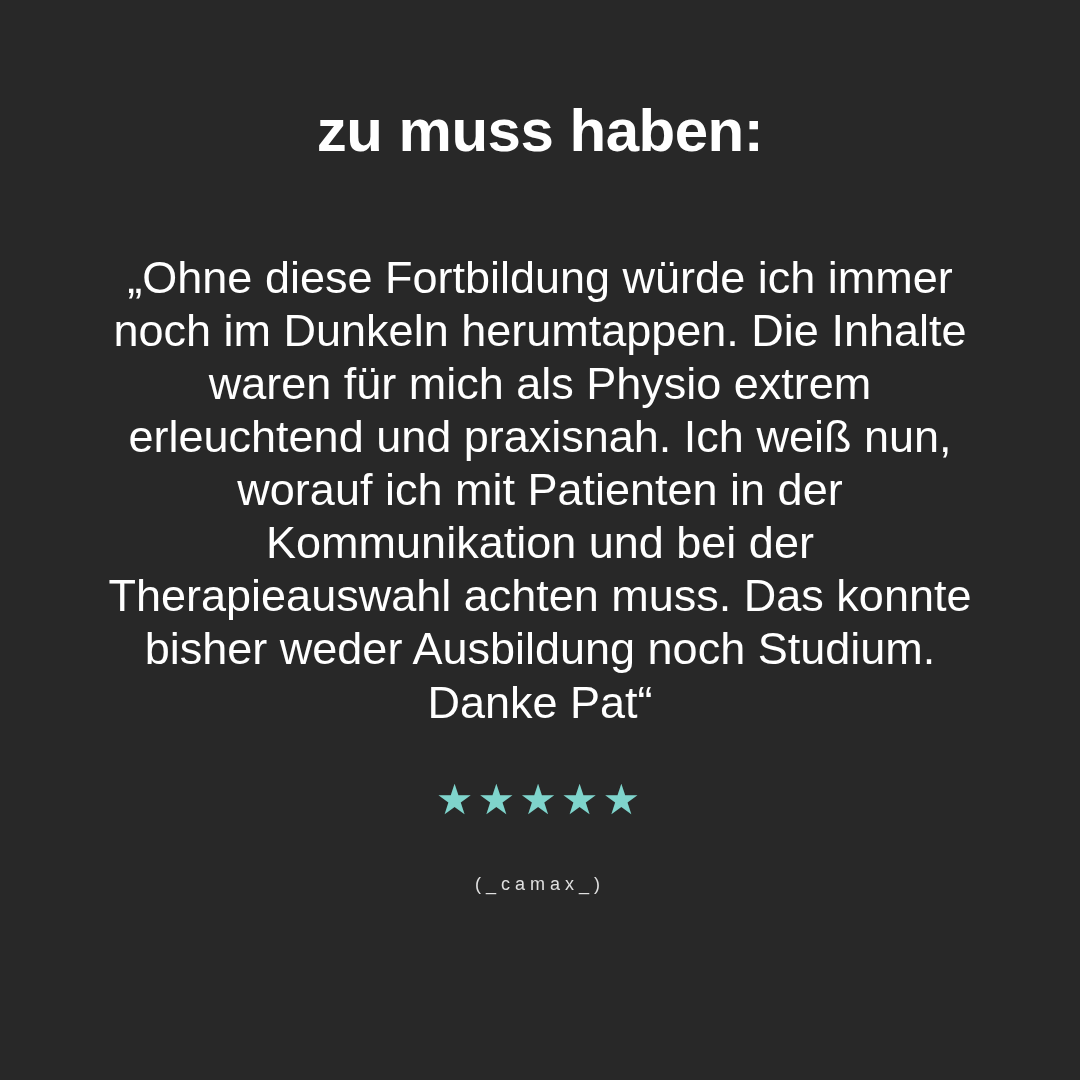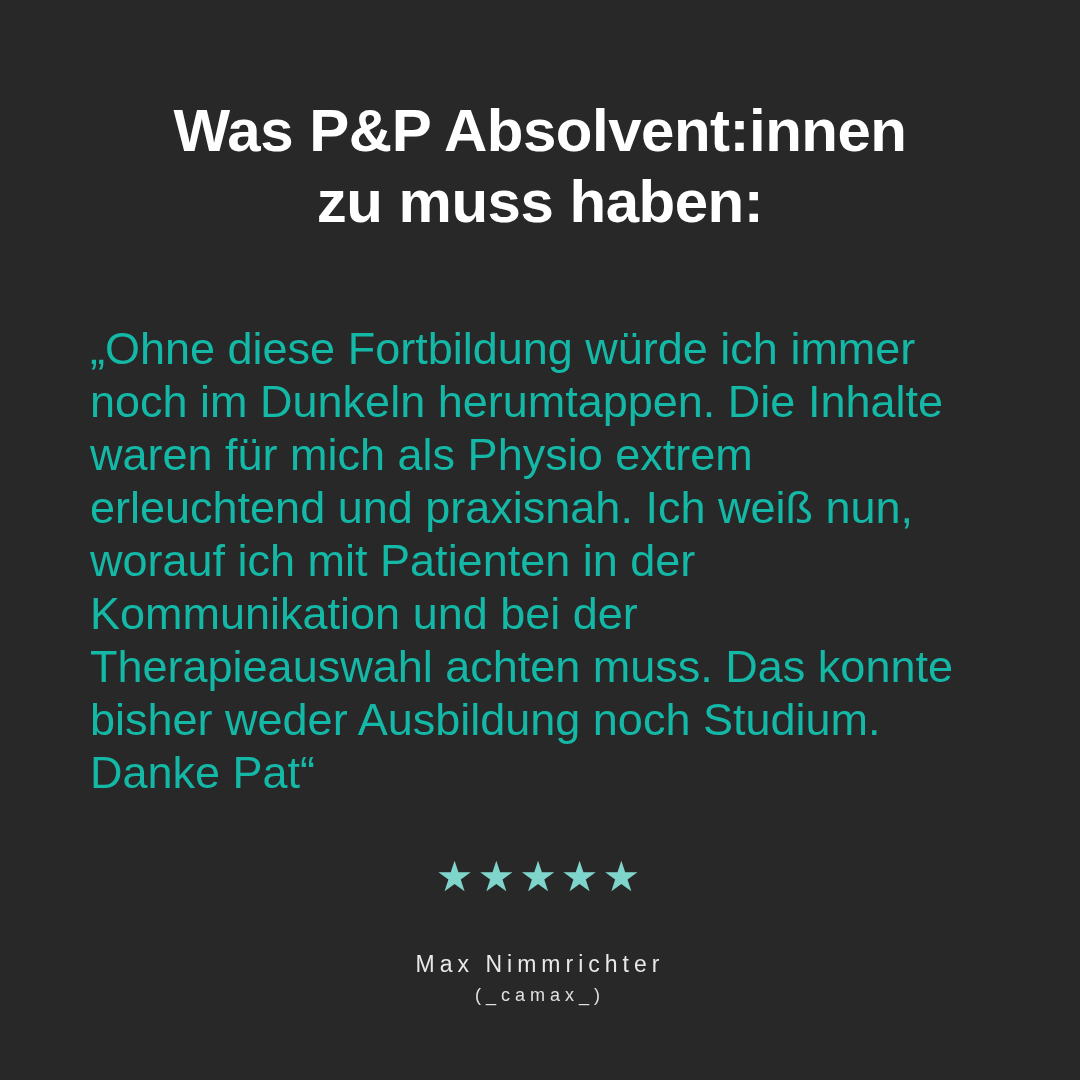--- a/index.html
+++ b/index.html
@@ -30,27 +30,27 @@
     line-height: 1.18;
     text-align: center;
     letter-spacing: -0.5px;
     max-width: 900px;
     margin: 0;
   }
   .headline .line {
     display: block;
   }
   .quote {
-    color: #14b8a6;
+    color: #ffffff;
     font-size: 45px;
     line-height: 1.18;
-    text-align: left;
+    text-align: center;
     font-weight: 400;
     max-width: 900px;
-    margin: 11px;
+    margin: 4px;
     margin-top: 84px;
   }
   .stars {
     margin-top: 46px;
     color: #7fd4cc;
     font-size: 42px;
     letter-spacing: 4px;
     line-height: 1;
     text-align: center;
   }
@@ -72,28 +72,26 @@
     font-size: 18px;
     letter-spacing: 5px;
   }
 </style>
 </head>
 <body>
 
 <div class="card">
 
   <h1 class="headline">
-    <span class="line">Was P&amp;P Absolvent:innen</span>
     <span class="line">zu muss haben:</span>
   </h1>
 
   <p class="quote">„Ohne diese Fortbildung würde ich immer noch im Dunkeln herumtappen. Die Inhalte waren für mich als Physio extrem erleuchtend und praxisnah. Ich weiß nun, worauf ich mit Patienten in der Kommunikation und bei der Therapieauswahl achten muss. Das konnte bisher weder Ausbildung noch Studium. Danke Pat“</p>
 
   <div class="stars">
     <span class="star">★</span><span class="star">★</span><span class="star">★</span><span class="star">★</span><span class="star">★</span>
   </div>
 
   <div class="author">
-    <span>Max Nimmrichter</span>
     <span class="handle">(_camax_)</span>
   </div>
 
 </div>
 
 </body></html>

